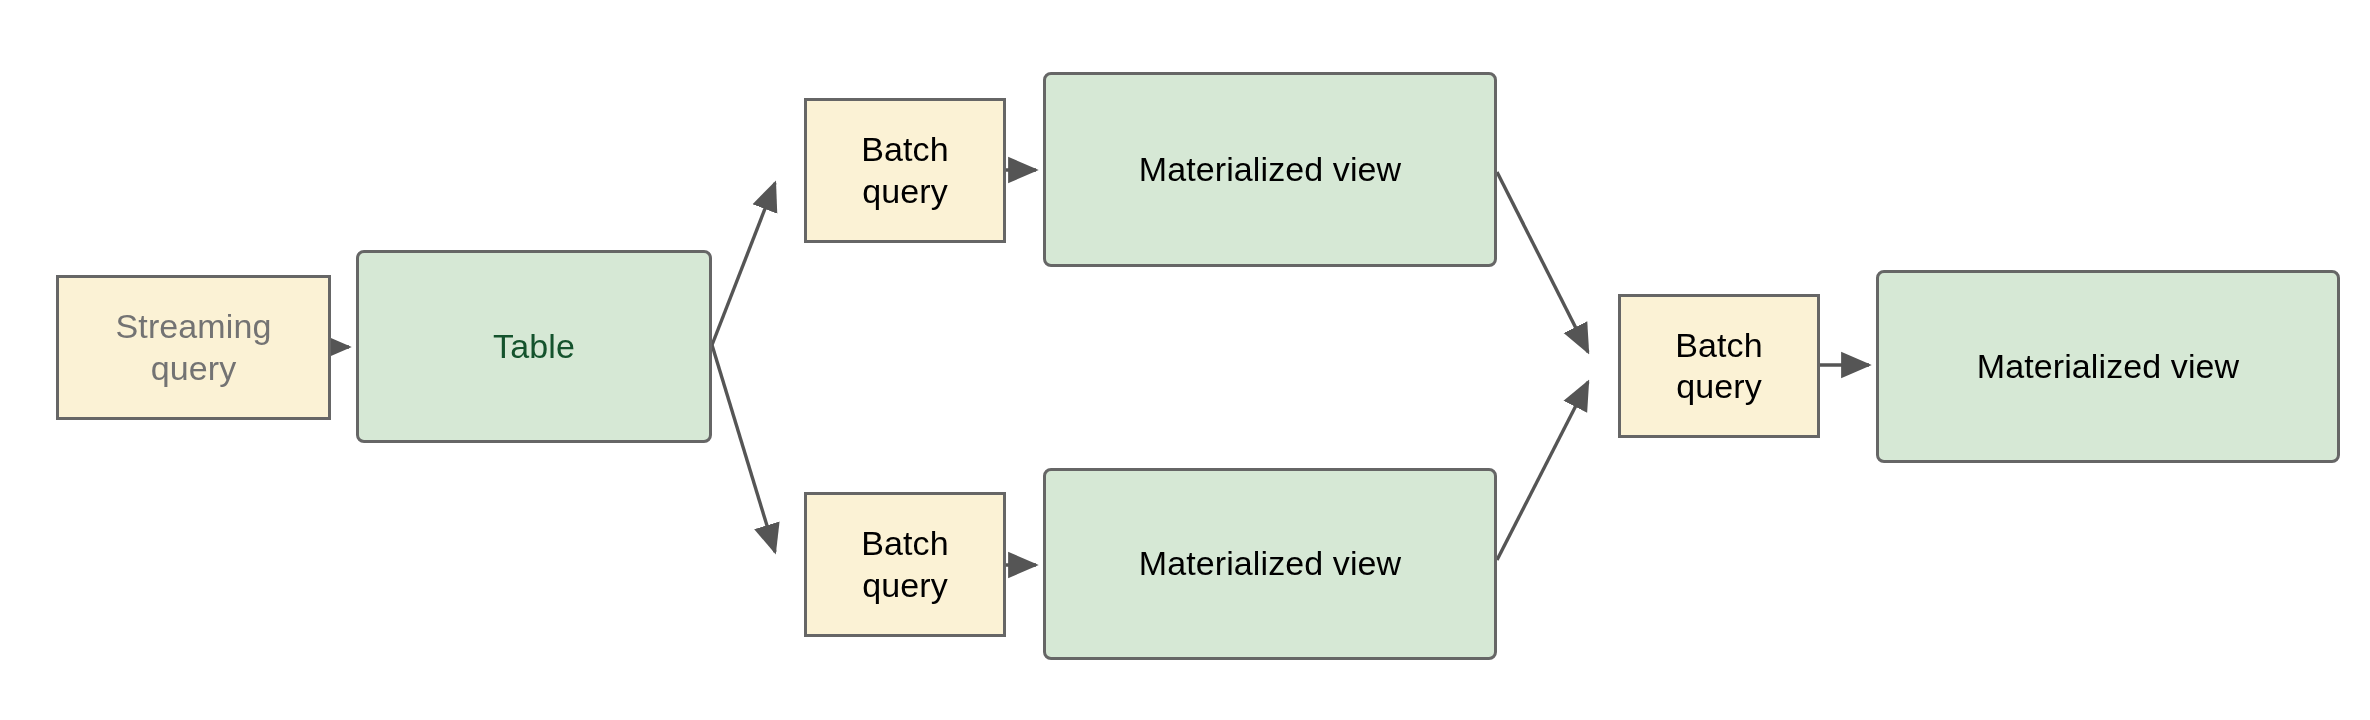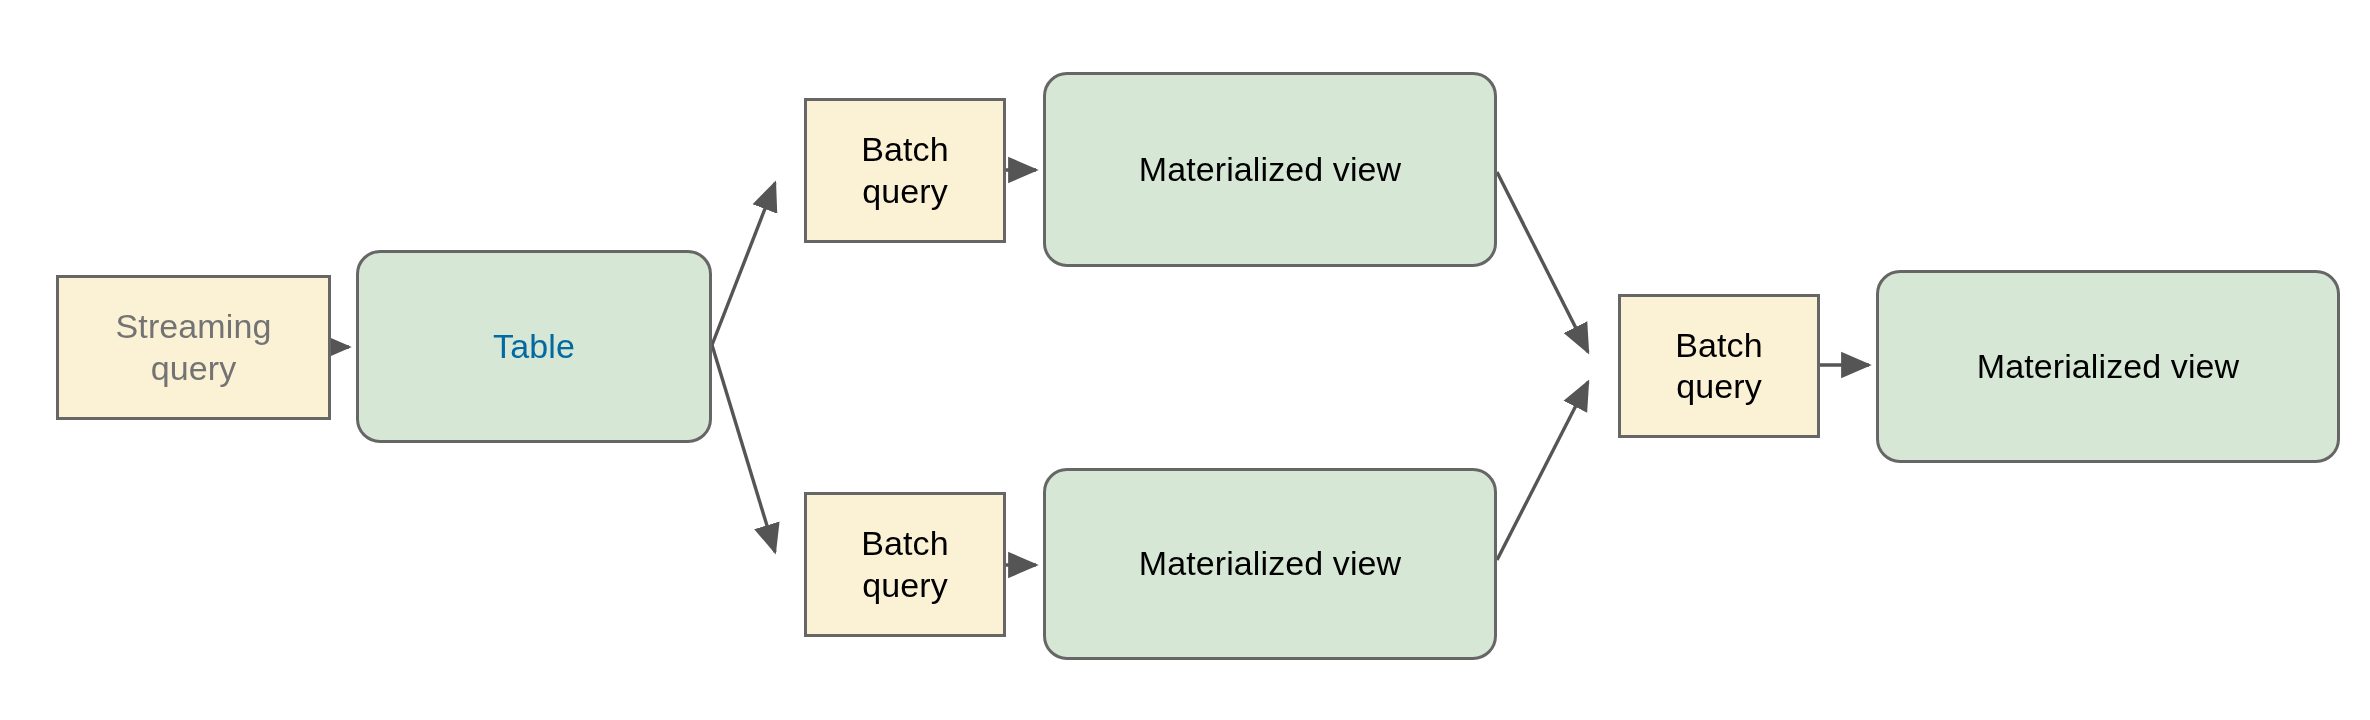--- a/index.html
+++ b/index.html
@@ -44,21 +44,21 @@
   }
   .node-query {
     background: #fbf2d5;
     border-color: #666666;
     border-radius: 0;
     margin-left: 24px;
   }
   .node-store {
     background: #d6e8d5;
     border-color: #666666;
-    border-radius: 24px;
+    border-radius: 8px;
   }
   .node-label {
     display: block;
     white-space: pre-line;
     padding: 0 6px;
   }
 </style>
 </head>
 <body>
 
@@ -86,21 +86,21 @@
     <path class="edge" d="M 1497 560 L 1588 382" fill="none" stroke="#555555" stroke-width="3.4" marker-end="url(#arrowhead)"></path>
 
     <path class="edge" d="M 1796 365 L 1869 365" fill="none" stroke="#555555" stroke-width="3.4" marker-end="url(#arrowhead)"></path>
   </svg>
 
   <div class="node node-query" style="left: 32px; top: 275px; width: 275px; height: 145px; background: rgb(251, 242, 213); border-color: rgb(102, 102, 102); color: #737373;">
     <span class="node-label">Streaming
 query</span>
   </div>
 
-  <div class="node node-store" style="left: 356px; top: 250px; width: 356px; height: 193px; background: rgb(214, 232, 213); border-color: rgb(102, 102, 102); color: #0369a1;">
+  <div class="node node-store" style="left: 356px; top: 250px; width: 356px; height: 193px; background: rgb(214, 232, 213); border-color: rgb(102, 102, 102); color: #14532d;">
     <span class="node-label">Table</span>
   </div>
 
   <div class="node node-query" style="left: 780px; top: 98px; width: 202px; height: 145px; background: rgb(251, 242, 213); border-color: rgb(102, 102, 102); color: rgb(0, 0, 0);">
     <span class="node-label">Batch
 query</span>
   </div>
 
   <div class="node node-query" style="left: 780px; top: 492px; width: 202px; height: 145px; background: rgb(251, 242, 213); border-color: rgb(102, 102, 102); color: rgb(0, 0, 0);">
     <span class="node-label">Batch

